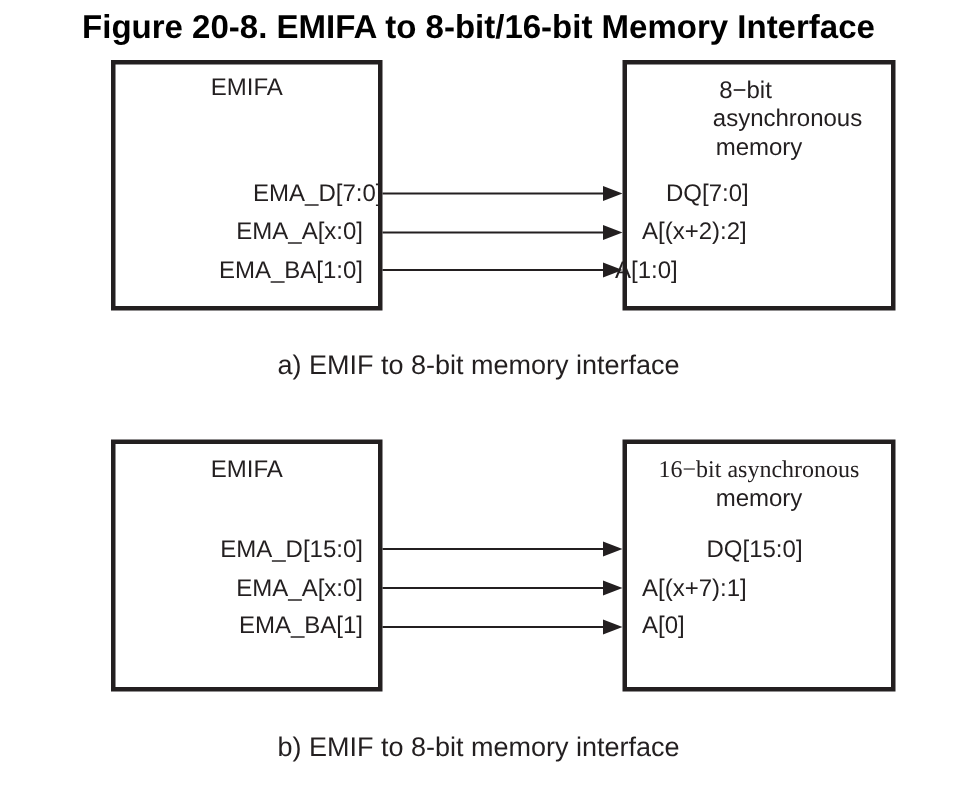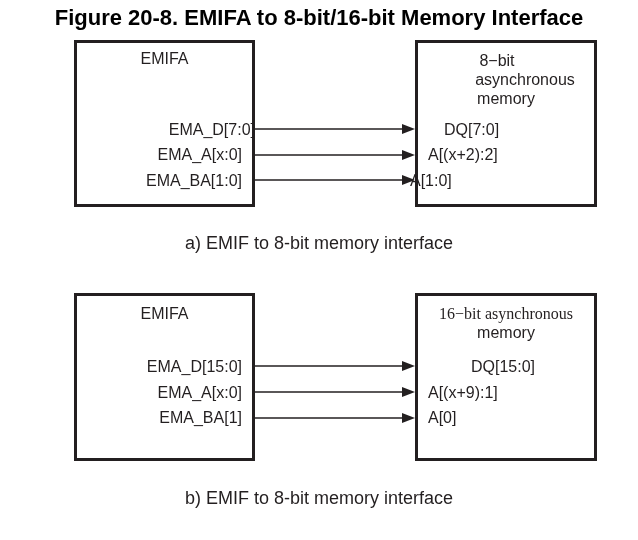--- a/index.html
+++ b/index.html
@@ -38,21 +38,21 @@
 <div class="box" style="left:74px;top:293px;width:181px;height:168px;"></div>
 <div class="lbl c" style="left:74px;width:181px;top:305px;">EMIFA</div>
 <div class="lbl r" style="left:74px;width:168px;top:358px;">EMA_D[15:0]</div>
 <div class="lbl r" style="left:74px;width:168px;top:384px;">EMA_A[x:0]</div>
 <div class="lbl r" style="left:74px;width:168px;top:409px;">EMA_BA[1]</div>
 
 <div class="box" style="left:415px;top:293px;width:182px;height:168px;"></div>
 <div class="lbl c" style="left:415px;width:182px;top:305px;font-family:Liberation Serif, serif;">16−bit asynchronous</div>
 <div class="lbl c" style="left:415px;width:182px;top:324px;">memory</div>
 <div class="lbl" style="left:428px;top:358px;margin-left:43px;">DQ[15:0]</div>
-<div class="lbl" style="left:428px;top:384px;">A[(x+9):1]</div>
+<div class="lbl" style="left:428px;top:384px;">A[(x+7):1]</div>
 <div class="lbl" style="left:428px;top:409px;">A[0]</div>
 
 <div class="caption" style="top:488px;">b) EMIF to 8-bit memory interface</div>
 
 <svg class="wires" width="638" height="540">
   <g stroke="#231f20" stroke-width="1.3" fill="#231f20">
     <line x1="255" y1="129" x2="405" y2="129"></line>
     <polygon points="402,124 415,129 402,134" stroke="none"></polygon>
     <line x1="255" y1="155" x2="405" y2="155"></line>
     <polygon points="402,150 415,155 402,160" stroke="none"></polygon>

